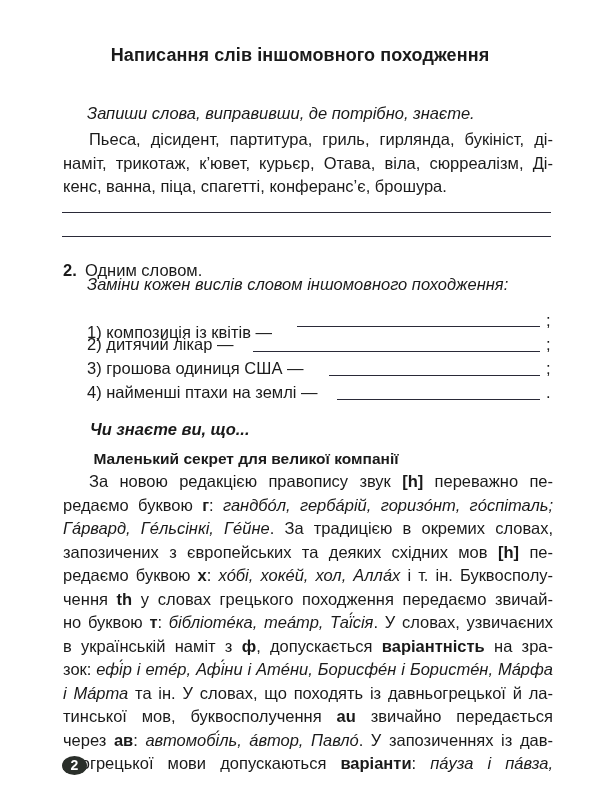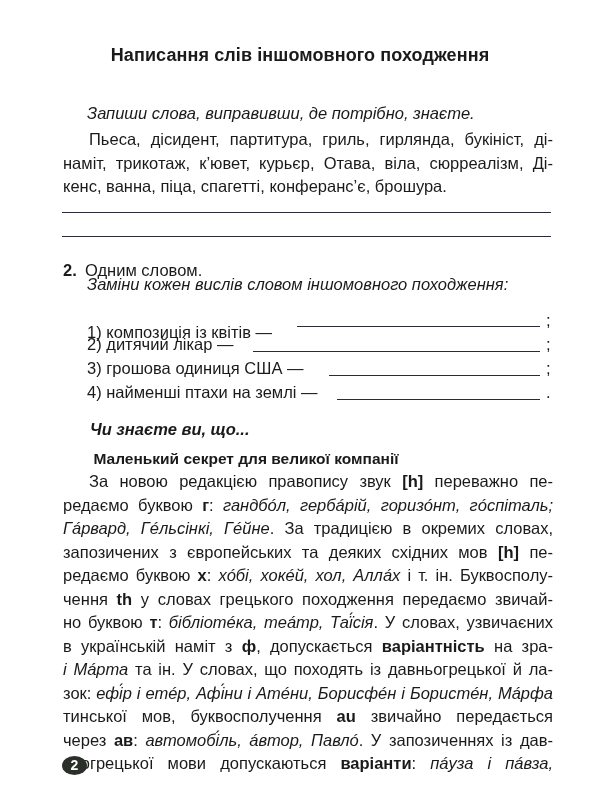--- a/index.html
+++ b/index.html
@@ -74,21 +74,21 @@
 
   <div class="para" id="dyk-para" style="top:470px;">
       <span class="pl first"><span>За новою редакцією правопису звук </span><span class="b">[h]</span><span> переважно пе-</span></span>
       <span class="pl"><span>редаємо буквою </span><span class="b">г</span><span>: </span><span class="it">гандбóл, гербáрій, горизóнт, гóспіталь;</span></span>
       <span class="pl"><span class="it">Гáрвард, Гéльсінкі, Гéйне</span><span>. За традицією в окремих словах,</span></span>
       <span class="pl"><span>запозичених з європейських та деяких східних мов </span><span class="b">[h]</span><span> пе-</span></span>
       <span class="pl"><span>редаємо буквою </span><span class="b">х</span><span>: </span><span class="it">хóбі, хокéй, хол, Аллáх</span><span> і т. ін. Буквосполу-</span></span>
       <span class="pl"><span>чення </span><span class="b">th</span><span> у словах грецького походження передаємо звичай-</span></span>
       <span class="pl"><span>но буквою </span><span class="b">т</span><span>: </span><span class="it">бібліотéка, теáтр, Таї́сія</span><span>. У словах, узвичаєних</span></span>
       <span class="pl"><span>в українській наміт з </span><span class="b">ф</span><span>, допускається </span><span class="b">варіантність</span><span> на зра-</span></span>
+      <span class="pl"><span>зок: </span><span class="it">ефі́р і етéр, Афі́ни і Атéни, Борисфéн і Бористéн, Мáрфа</span></span>
       <span class="pl"><span class="it">і Мáрта</span><span> та ін. У словах, що походять із давньогрецької й ла-</span></span>
-      <span class="pl"><span>зок: </span><span class="it">ефі́р і етéр, Афі́ни і Атéни, Борисфéн і Бористéн, Мáрфа</span></span>
       <span class="pl"><span>тинської мов, буквосполучення </span><span class="b">au</span><span> звичайно передається</span></span>
       <span class="pl"><span>через </span><span class="b">ав</span><span>: </span><span class="it">автомобі́ль, áвтор, Павлó</span><span>. У запозиченнях із дав-</span></span>
       <span class="pl"><span>ньогрецької мови допускаються </span><span class="b">варіанти</span><span>: </span><span class="it">пáуза і пáвза,</span></span>
     </div>
 
   <div class="pagebadge">2</div>
 </div>
 
 </body></html>

